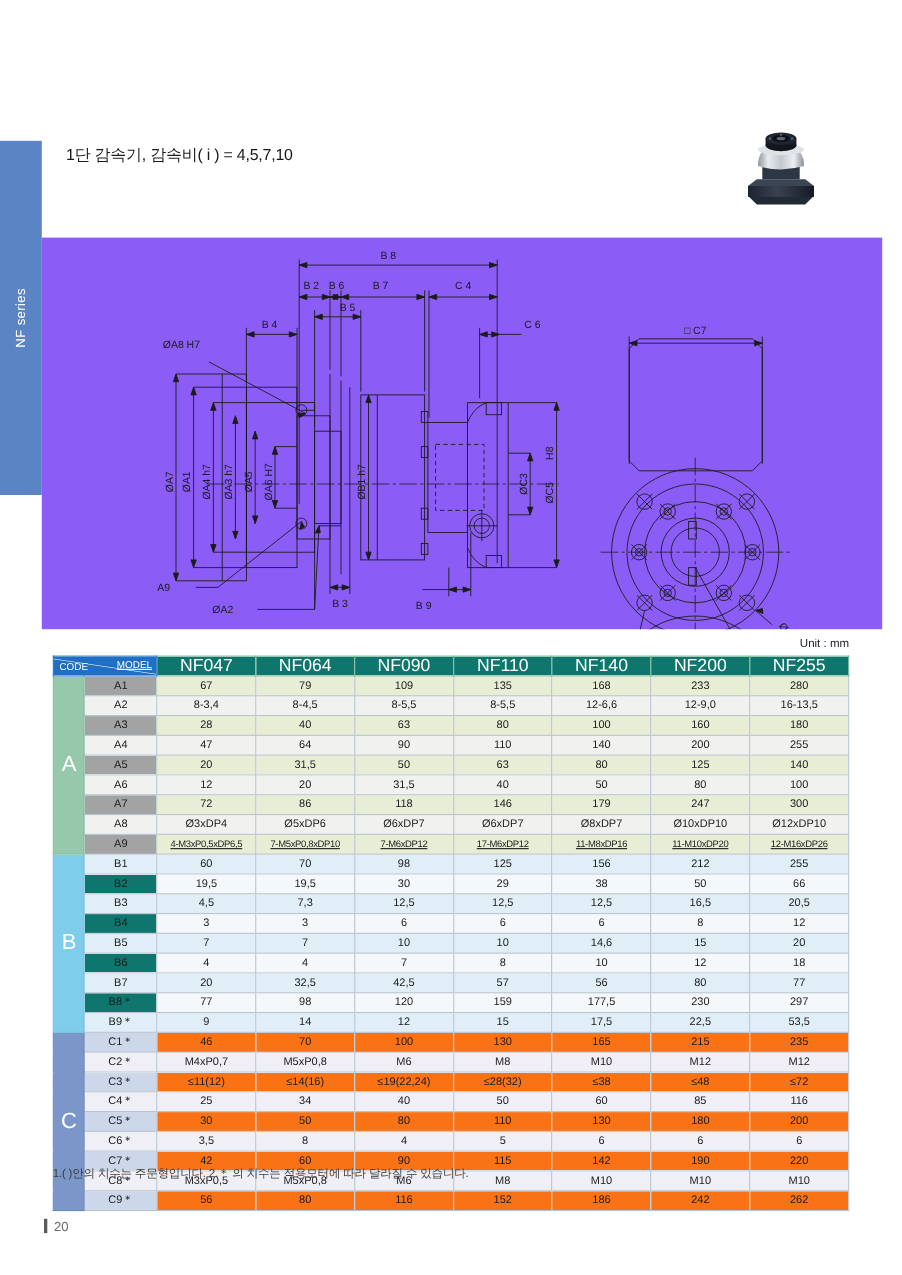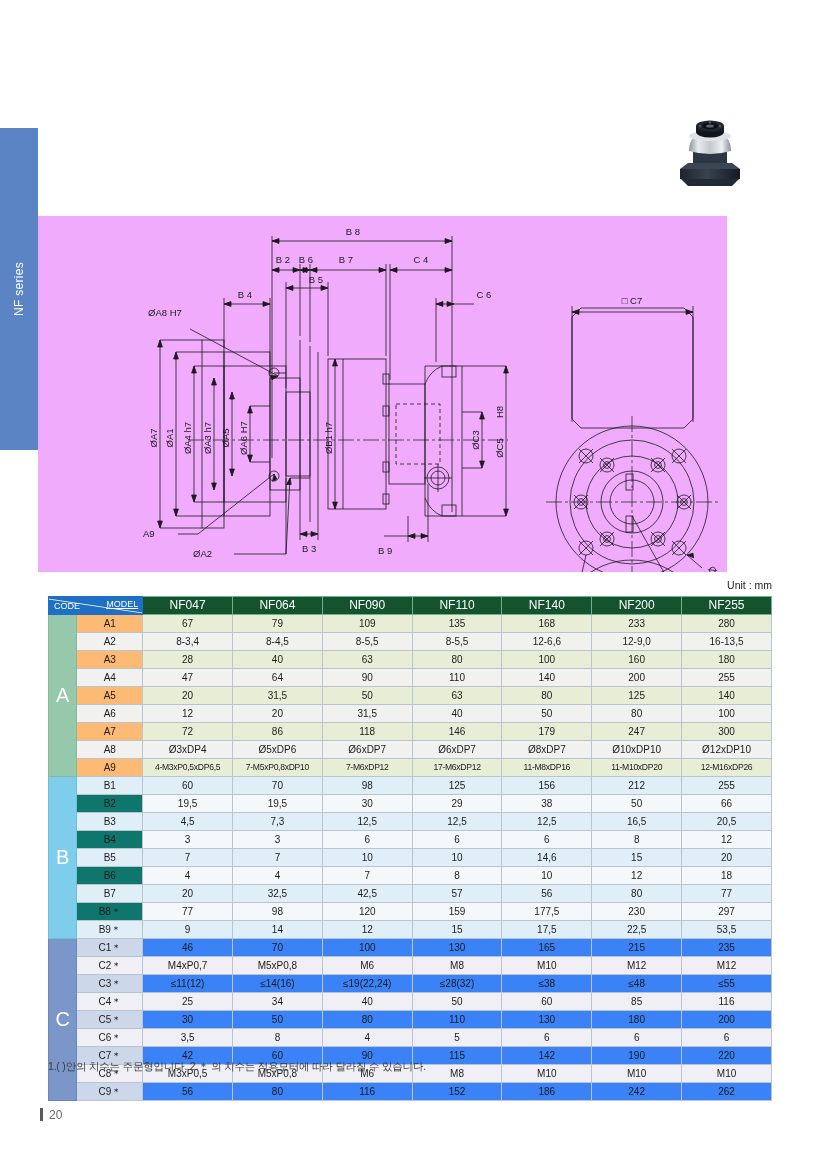--- a/index.html
+++ b/index.html
@@ -27,22 +27,22 @@
   #page-header{ position:absolute; left:60px; top:118px; width:700px; height:100px; }
   #sec-title{ font-size:23px; font-weight:bold; color:#1a1a1a; letter-spacing:-.5px; }
   #sec-title .bullet{ display:inline-block; width:11px; height:11px; background:#333; margin-right:9px; vertical-align:2px; }
   #sec-sub{ margin-top:13px; font-size:14.5px; color:#1a1a1a; letter-spacing:-.2px; }
 
   
   #product-photo{ position:absolute; left:660px; top:112px; width:100px; height:85px; }
 
   
   #drawing-panel{
-    position:absolute; left:38px; top:216px; width:689px; height:356px;
-    background:#f0abfc;
+    position:absolute; left:38px; top:216px; width:764px; height:356px;
+    background:#8b5cf6;
   }
   #drawing-svg{ position:absolute; left:0; top:0; }
 
   
   #unit-note{ position:absolute; right:48px; top:579px; font-size:10.5px; color:#222; }
 
   
   #spec-table{
     position:absolute; left:48px; top:596px;
     width:724px;
@@ -59,68 +59,69 @@
   }
   
   .hdr-corner{
     background:#1f6fc4; position:relative; width:86px;
     border:1px solid #1f6fc4 !important;
   }
   .hdr-corner .m{ position:absolute; right:4px; top:0px; color:#fff; font-size:9px; line-height:15px;text-decoration:underline; }
   .hdr-corner .c{ position:absolute; left:5px; bottom:0px; color:#fff; font-size:9px; line-height:15px; }
   .hdr-corner .diag{ position:absolute; left:0; top:0; width:100%; height:100%; }
   .hdr-model{
-    background:#14532d; color:#ffffff; font-size:12px; font-weight:bold;
+    background:#0f766e; color:#ffffff; font-size:16px; font-weight:bold;
     border:1px solid #6ab491 !important;
   }
 
   
   .sec-letter{ width:26px; color:#ffffff; font-size:20px; vertical-align:middle; }
   .sec-A{ background:#96c8ab; border-color:#86b89b !important; }
   .sec-B{ background:#7ecdeb; border-color:#6ebddb !important; }
   .sec-C{ background:#7b96c8; border-color:#6b86b8 !important; }
 
   
   .code-cell{ width:60px; }
-  .code-A-odd{ background:#fdba74; }
+  .code-A-odd{ background:#a3a3a3; }
   .code-A-even{ background:#f1f1ef; }
   .code-B-odd{ background:#e0eef8; }
   .code-B-even{ background:#0f766e; }
   .code-C-odd{ background:#ccd7ea; }
   .code-C-even{ background:#f0eff5; }
 
   
   .v-A-odd{ background:#e8eed6; }
   .v-A-even{ background:#f1f1ef; }
   .v-B-odd{ background:#e0eef8; }
   .v-B-even{ background:#f4f8fb; }
-  .v-C-odd{ background:#3b82f6; }
+  .v-C-odd{ background:#f97316; }
   .v-C-even{ background:#f0eff5; }
 
   .vcol{ width:82px; }
-  td.tight{ font-size:8.6px; letter-spacing:-.3px; }
+  td.tight{ font-size:8.6px; letter-spacing:-.3px;text-decoration:underline; }
 
   
   #footnotes{ position:absolute; left:48px; top:1060px; width:740px; font-size:10.5px; color:#3a3a3a; }
   #footnotes .fn{ margin-bottom:7px; letter-spacing:-.2px; }
 
   
   #page-num{ position:absolute; left:40px; top:1108px; font-size:12px; color:#6a6a6a; }
   #page-num .bar{ display:inline-block; width:3px; height:13px; background:#5b5b5b; margin-right:6px; vertical-align:-2px; }
 
   text { font-family:"Liberation Sans","DejaVu Sans",sans-serif; }
 </style>
 </head>
 <body>
 
 <div id="series-tab">
   <span class="vtext">NF series</span>
 </div>
 
 <div id="page-header">
+  <div id="sec-sub">1단 감속기, 감속비( i ) = 4,5,7,10</div>
 </div>
 
 <div id="product-photo">
   <svg width="100" height="85" viewBox="0 0 100 85">
     <defs>
       <linearGradient id="chrome" x1="0" y1="0" x2="1" y2="0">
         <stop offset="0" stop-color="#8f959b"></stop>
           <stop offset="0.22" stop-color="#e8ebee"></stop>
         <stop offset="0.5" stop-color="#c3c8cd"></stop>
           <stop offset="0.78" stop-color="#eceff2"></stop>
@@ -669,21 +670,21 @@
         <td class="v-C-even">M12</td>
       </tr>
       <tr>
         <td class="code-cell code-C-odd">C3＊</td>
         <td class="v-C-odd">≤11(12)</td>
         <td class="v-C-odd">≤14(16)</td>
         <td class="v-C-odd">≤19(22,24)</td>
         <td class="v-C-odd">≤28(32)</td>
         <td class="v-C-odd">≤38</td>
         <td class="v-C-odd">≤48</td>
-        <td class="v-C-odd">≤55</td>
+        <td class="v-C-odd">≤72</td>
       </tr>
       <tr>
         <td class="code-cell code-C-even">C4＊</td>
         <td class="v-C-even">25</td>
         <td class="v-C-even">34</td>
         <td class="v-C-even">40</td>
         <td class="v-C-even">50</td>
         <td class="v-C-even">60</td>
         <td class="v-C-even">85</td>
         <td class="v-C-even">116</td>

